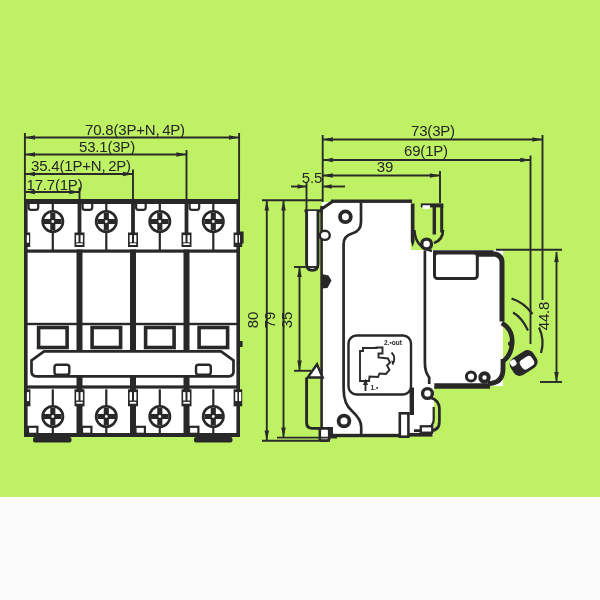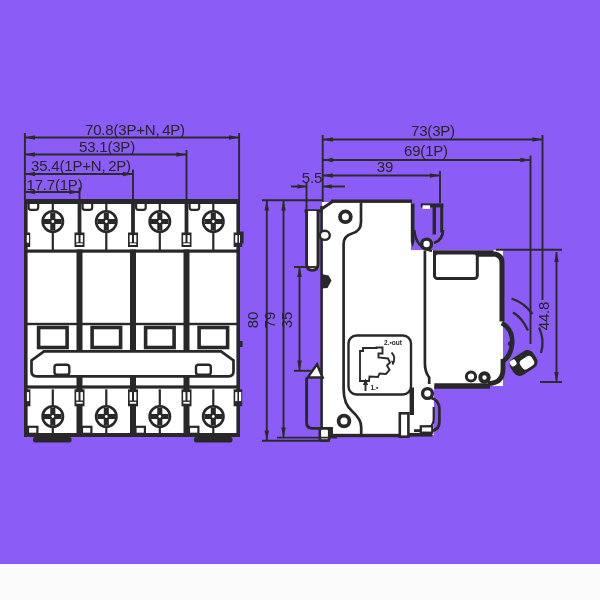--- a/index.html
+++ b/index.html
@@ -1,16 +1,16 @@
 <!DOCTYPE html>
 <html><head>
 <meta charset="utf-8">
 <style>
   html,body{margin:0;padding:0;background:#fbfbfb;}
-  #page{width:600px;height:564px;position:relative;background:#8b5cf6;}
+  #page{width:600px;height:497px;position:relative;background:#bef264;}
   svg{position:absolute;top:0;left:0;}
   text{font-family:"Liberation Sans",sans-serif;fill:#252525;}
 </style>
 </head>
 <body>
 <div id="page">
 <svg width="600" height="600" viewBox="0 0 600 600">
 <defs>
   <g id="screw">
     <circle cx="0" cy="0" r="10.2" fill="#ffffff" stroke="#282828" stroke-width="2.6"></circle>

